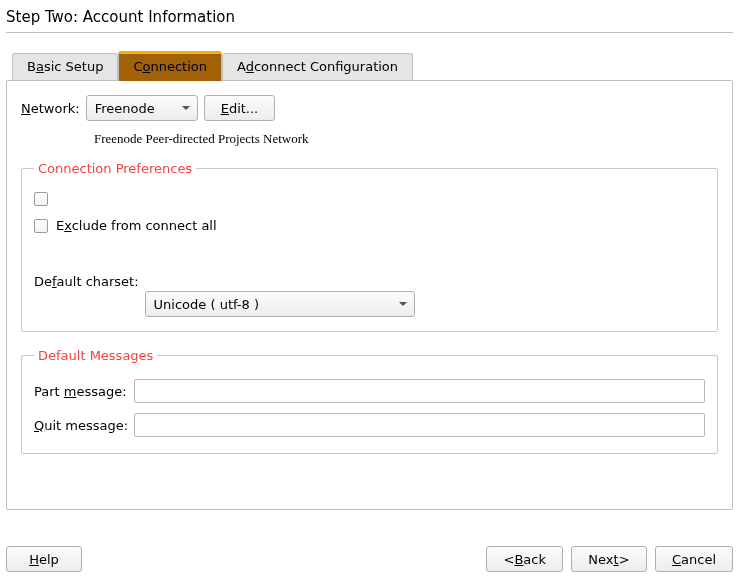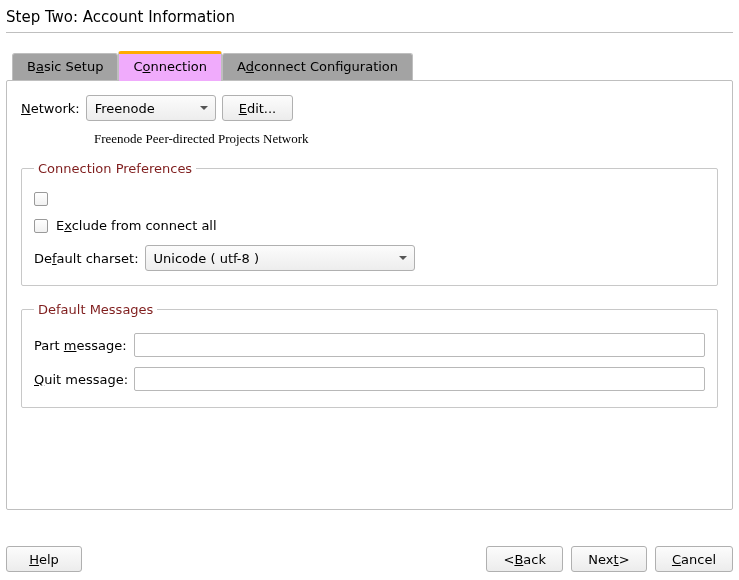--- a/index.html
+++ b/index.html
@@ -34,29 +34,29 @@
     position: relative;
     z-index: 2;
     padding-left: 6px;
   }
   .tab {
     padding: 5px 14px 6px 14px;
     border: 1px solid #bfbfbf;
     border-bottom: none;
     border-top-left-radius: 3px;
     border-top-right-radius: 3px;
-    background: #a3a3a3;
+    background: #e5e5e5;
     font-size: 13px;
     cursor: pointer;
     margin-right: 0px;
     position: relative;
     color: #000;
   }
   .tab.active {
-    background: #f0abfc;
+    background: #a16207;
     border-top: 3px solid #ffab00;
     padding-top: 5px;
     padding-bottom: 7px;
     margin-bottom: -1px;
     z-index: 3;
   }
   .tab-panel {
     border: 1px solid #bfbfbf;
     border-radius: 2px;
     padding: 14px 14px 14px 14px;
@@ -76,22 +76,22 @@
     display: inline-flex;
     align-items: center;
     border: 1px solid #b0b0b0;
     border-radius: 3px;
     background: linear-gradient(#fcfcfc,#ededed);
     height: 26px;
     padding: 0 24px 0 8px;
     font-size: 13px;
     cursor: pointer;
   }
-  .select-wrap.wide { width: 270px; }
-  .select-wrap.narrow { width: 130px; }
+  .select-wrap.wide { width: 270px; margin-top: 46px; }
+  .select-wrap.narrow { width: 112px; }
   .select-caret {
     position: absolute;
     right: 6px;
     top: 50%;
     transform: translateY(-50%);
   }
   .btn {
     display: inline-flex;
     align-items: center;
     justify-content: center;
@@ -111,21 +111,21 @@
   }
   fieldset.group {
     border: 1px solid #c8c8c8;
     border-radius: 2px;
     margin: 0 0 16px 0;
     padding: 12px 12px 14px 12px;
   }
   fieldset.group > legend {
     padding: 0 4px;
     font-size: 13px;
-    color: #7f1d1d;
+    color: #ef4444;
   }
   .chk-row {
     display: flex;
     align-items: center;
     gap: 8px;
     margin: 4px 0 12px 0;
   }
   .chk {
     width: 14px;
     height: 14px;

